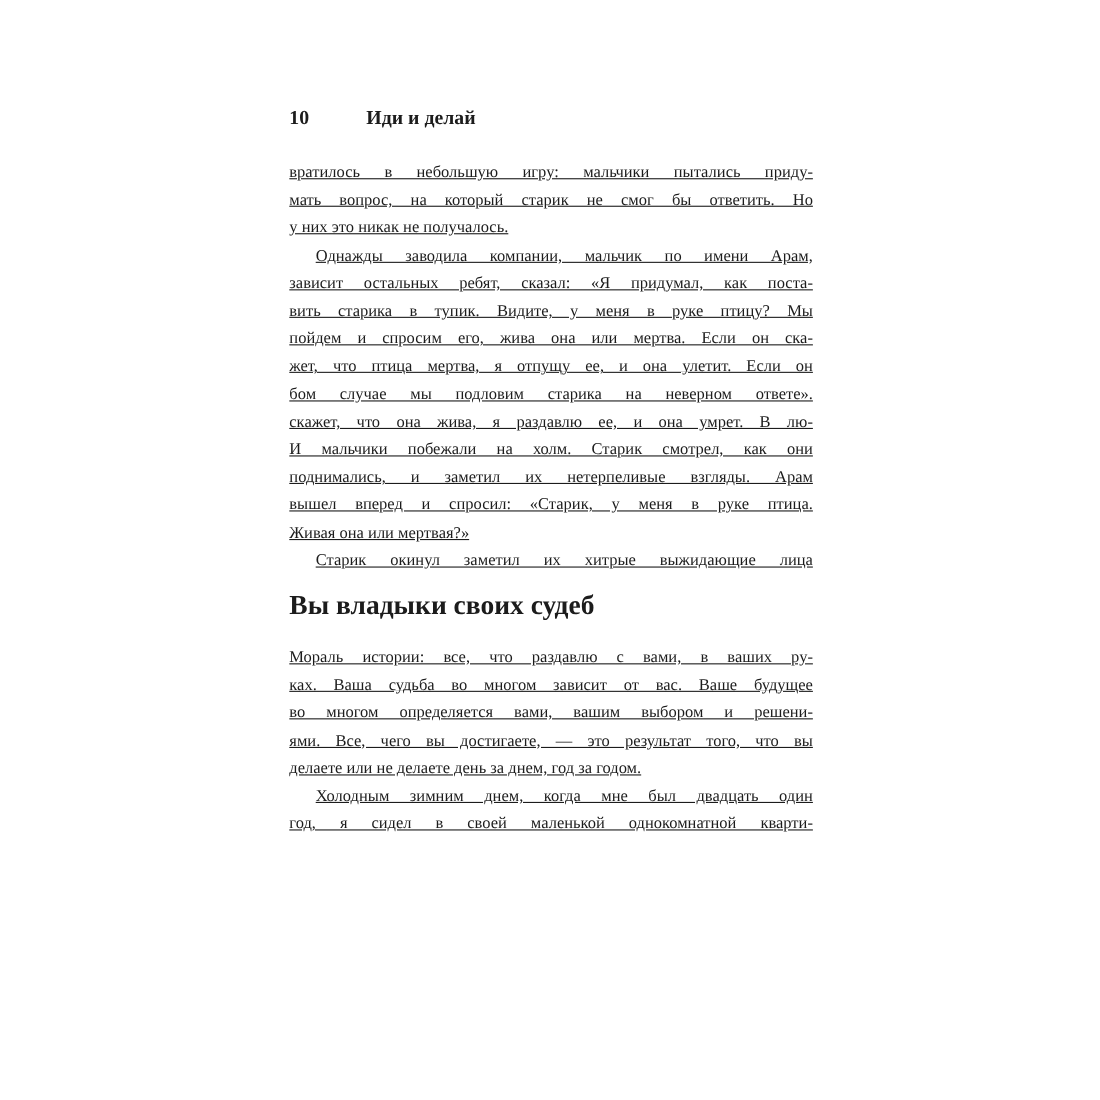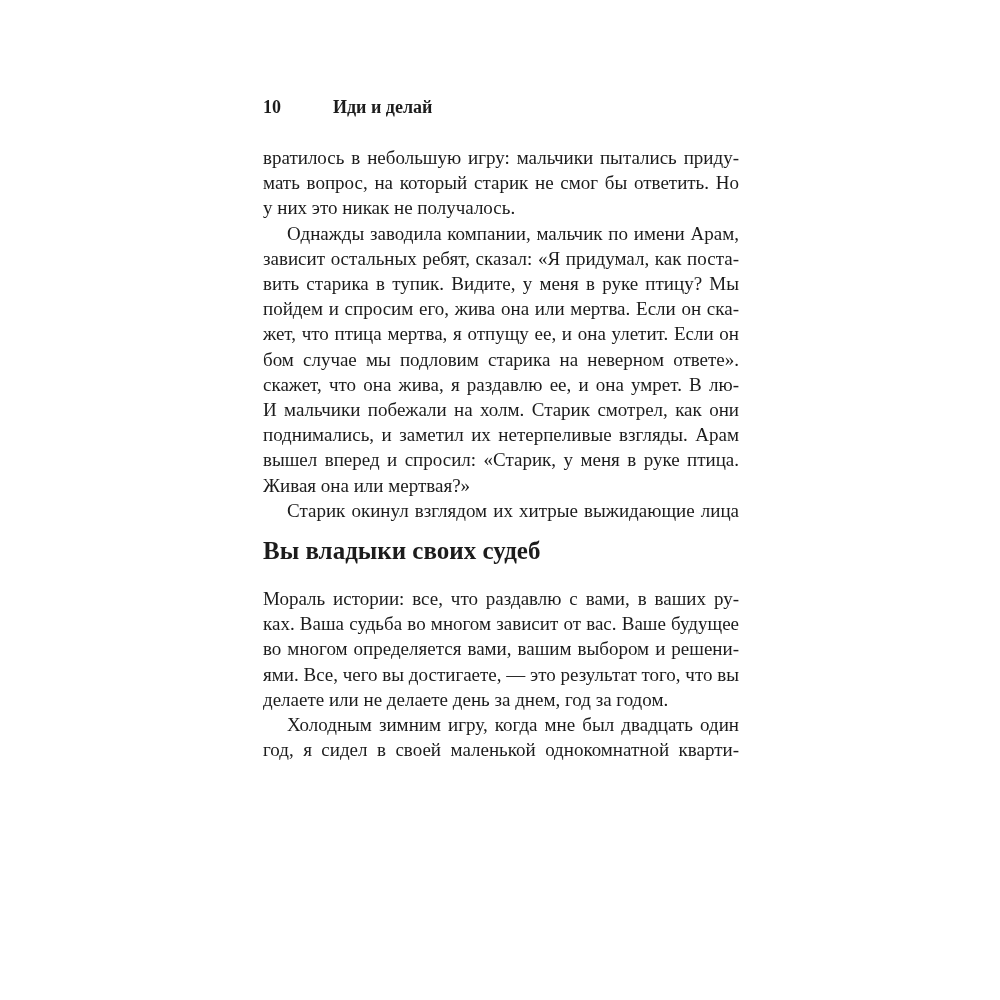--- a/index.html
+++ b/index.html
@@ -34,24 +34,25 @@
     display: inline-block;
     width: 70px;
   }
   .running-title {
     display: inline-block;
   }
   .para {
     margin: 0;
   }
   .line {
-    font-size: 19px;
+    font-size: 15px;
     line-height: 25.2px;
     text-align: justify;
     text-align-last: justify;
+    text-decoration: underline;
   }
   .line.flush {
     text-align-last: left;
   }
   .line.indent {
     text-indent: 24px;
   }
   .section-heading {
     font-size: 25px;
     line-height: 30px;
@@ -81,30 +82,30 @@
           <div class="line">пойдем и спросим его, жива она или мертва. Если он ска-</div>
           <div class="line">жет, что птица мертва, я отпущу ее, и она улетит. Если он</div>
           <div class="line">бом случае мы подловим старика на неверном ответе».</div>
           <div class="line">скажет, что она жива, я раздавлю ее, и она умрет. В лю-</div>
           <div class="line">И мальчики побежали на холм. Старик смотрел, как они</div>
           <div class="line">поднимались, и заметил их нетерпеливые взгляды. Арам</div>
           <div class="line">вышел вперед и спросил: «Старик, у меня в руке птица.</div>
           <div class="line flush">Живая она или мертвая?»</div>
         </div>
         <div class="para">
-          <div class="line indent">Старик окинул взглядом их хитрые выжидающие лица</div>
+          <div class="line indent">Старик окинул заметил их хитрые выжидающие лица</div>
         </div>
         <h2 class="section-heading">Вы владыки своих судеб</h2>
         <div class="para">
           <div class="line">Мораль истории: все, что раздавлю с вами, в ваших ру-</div>
           <div class="line">ках. Ваша судьба во многом зависит от вас. Ваше будущее</div>
           <div class="line">во многом определяется вами, вашим выбором и решени-</div>
           <div class="line">ями. Все, чего вы достигаете, — это результат того, что вы</div>
           <div class="line flush">делаете или не делаете день за днем, год за годом.</div>
         </div>
         <div class="para">
-          <div class="line indent">Холодным зимним игру, когда мне был двадцать один</div>
+          <div class="line indent">Холодным зимним днем, когда мне был двадцать один</div>
           <div class="line">год, я сидел в своей маленькой однокомнатной кварти-</div>
           <div class="line">ре и рассуждал о будущем. Оно представлялось мне не</div>
         </div>
       </div>
   </div>
 </div>
 
 </body></html>

